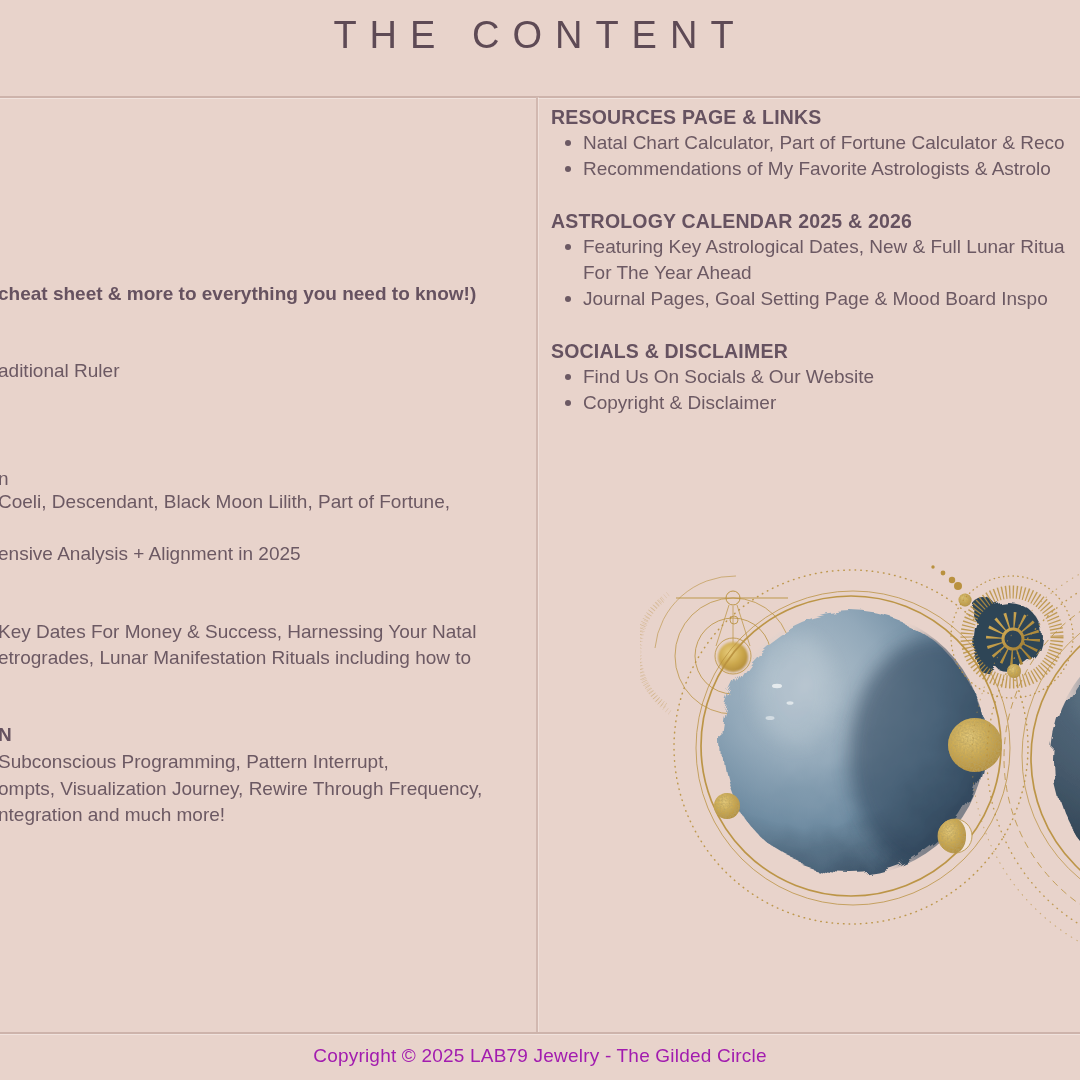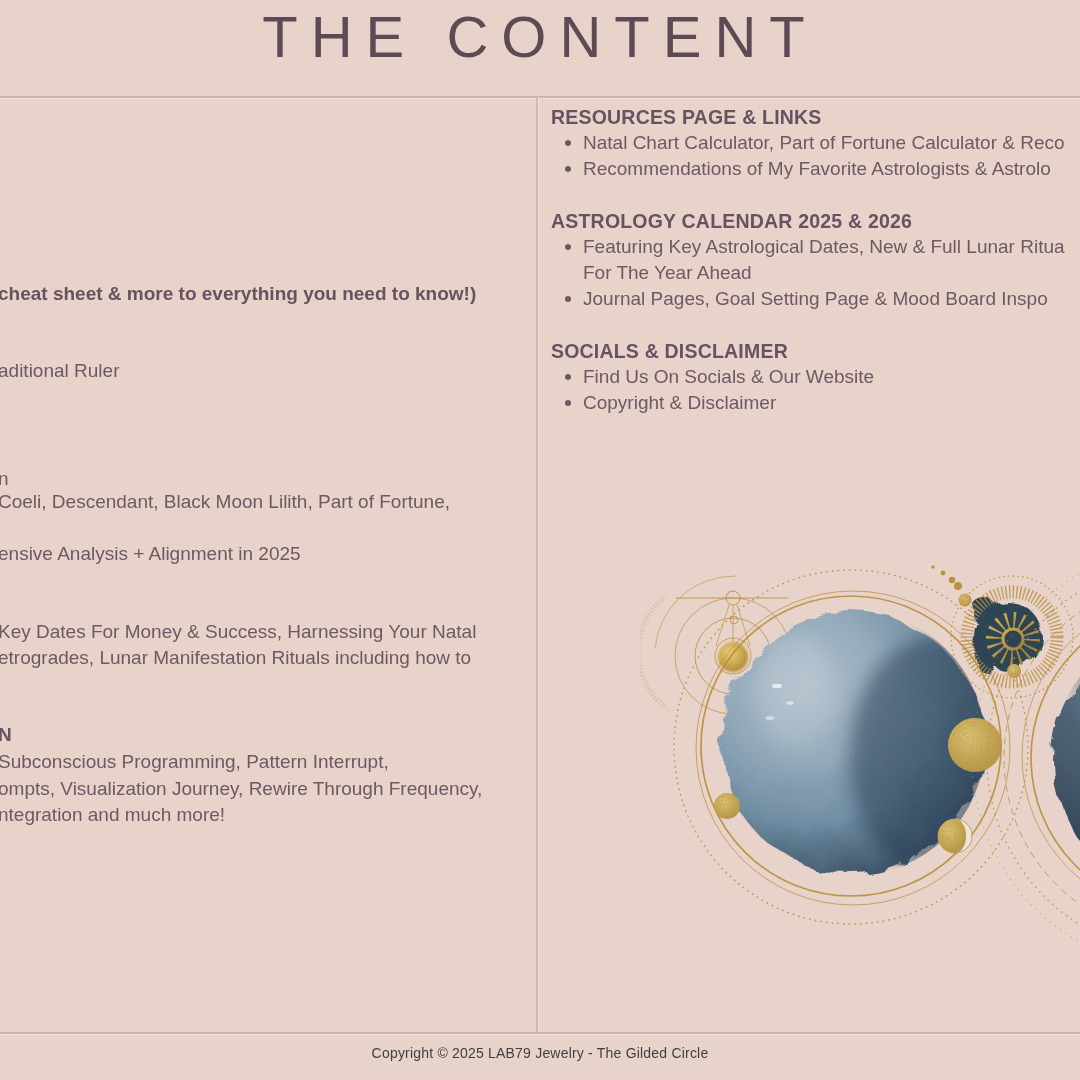--- a/index.html
+++ b/index.html
@@ -4,23 +4,23 @@
 <style>
   html,body{margin:0;padding:0;}
   body{
     width:1080px;height:1080px;position:relative;overflow:hidden;
     background:#e8d3cb;
     font-family:"Liberation Sans",sans-serif;
     color:#6c5963;
   }
   
   .page-title{
-    position:absolute;top:3px;left:0;width:1080px;
+    position:absolute;top:14px;left:0;width:1080px;
     text-align:center;
-    font-size:58px;font-weight:400;letter-spacing:13px;
+    font-size:38px;font-weight:400;letter-spacing:13px;
     color:#5e4a55;
   }
   .rule-h{position:absolute;left:0;width:1080px;height:0;
     border-top:2px solid #cdb3ab;box-shadow:0 1px 0 rgba(255,255,255,.35);}
   .rule-top{top:96px;}
   .rule-bottom{top:1032px;}
   .rule-v{position:absolute;top:97px;left:536px;width:0;height:936px;
     border-left:2px solid #d2b8b0;box-shadow:1px 0 0 rgba(255,255,255,.3);}
   
   .lline{
@@ -37,21 +37,21 @@
   .rlist{list-style:none;margin:0;padding:0 0 0 14px;}
   .rlist li{position:relative;padding-left:18px;}
   .rlist li::before{
     content:"";position:absolute;left:0;top:10px;width:6px;height:6px;
     border-radius:50%;background:#6c5963;
   }
   .bline{font-size:19px;line-height:26px;white-space:nowrap;color:#6c5963;}
   
   .footer-text{
     position:absolute;top:1045px;left:0;width:1080px;text-align:center;
-    font-size:14px;color:#404040;letter-spacing:.2px;
+    font-size:19px;color:#a21caf;letter-spacing:.2px;
   }
   
   .artwork{position:absolute;left:640px;top:540px;width:440px;height:480px;}
 </style>
 </head>
 <body>
 
 <div class="page-title">THE CONTENT</div>
 <div class="rule-h rule-top"></div>
 <div class="rule-v"></div>

